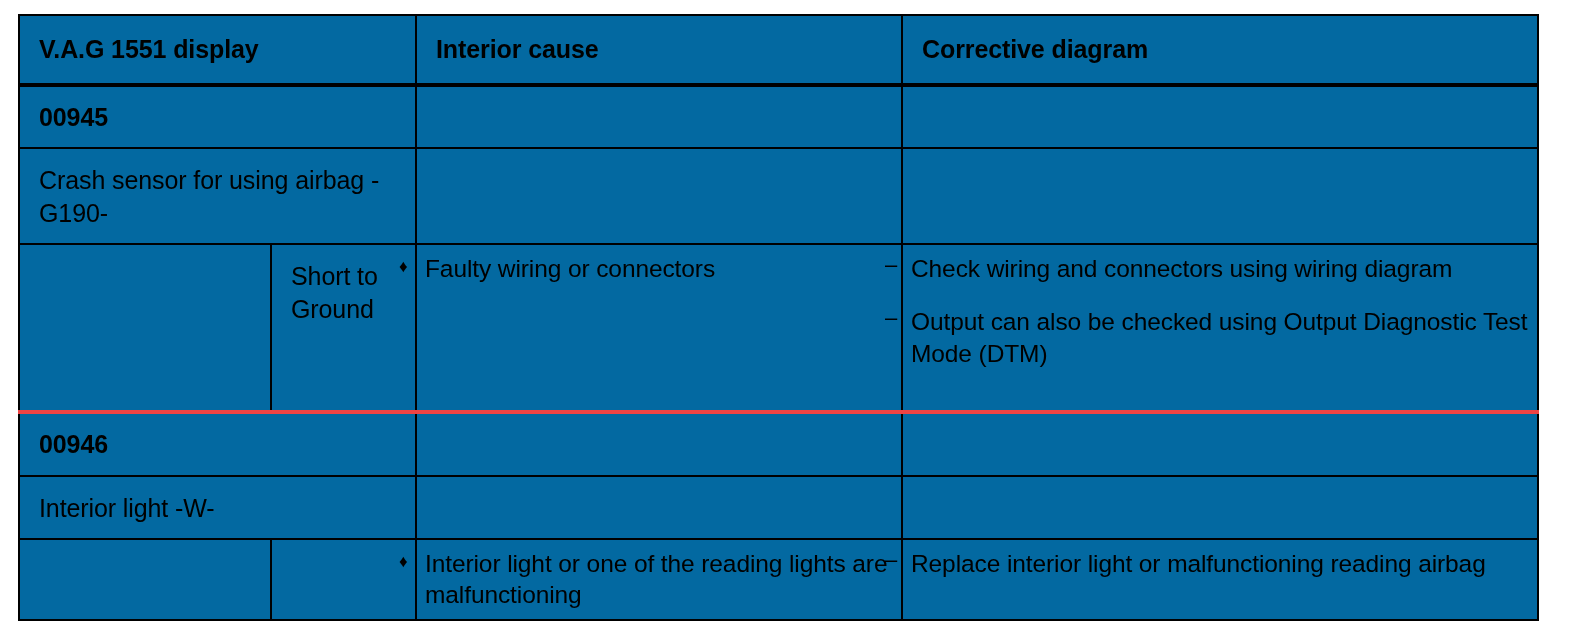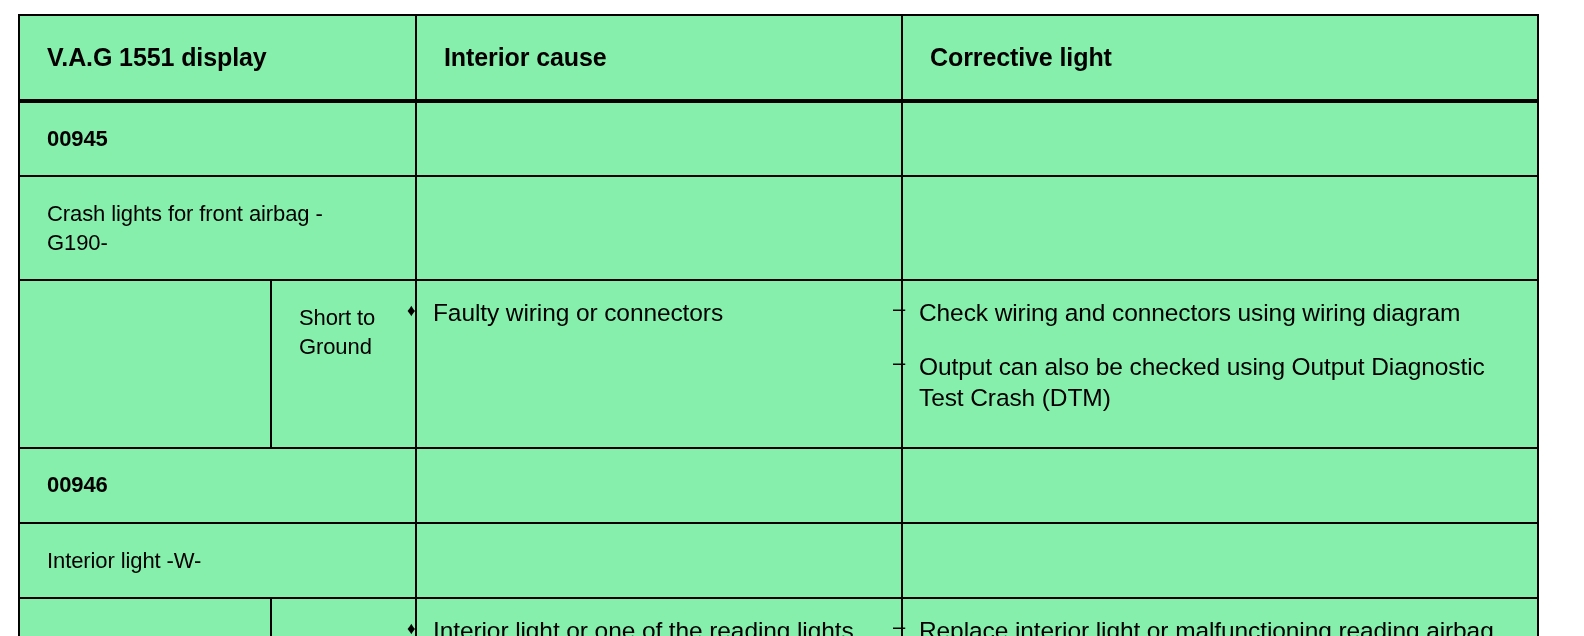--- a/index.html
+++ b/index.html
@@ -29,33 +29,33 @@
     width: 1519px;
     border-collapse: collapse;
     table-layout: fixed;
     background: #ffffff;
   }
 
   table.fault-table td,
   table.fault-table th {
     border: 2px solid #000000;
     vertical-align: top;
-    padding: 16px;
-    background: #86efac;
+    padding: 8px;
+    background: #0369a1;
   }
 
   
   col.c1 { width: 252px; }
   col.c2 { width: 145px; }
   col.c3 { width: 486px; }
   col.c4 { width: 636px; }
 
   .cell-pad {
     padding: 7px 10px 6px 11px;
-    font-size: 22px;
+    font-size: 25px;
     line-height: 1.3;
     letter-spacing: -0.1px;
   }
 
   
   tr.header-row th {
     border-bottom: 4px solid #000000;
     text-align: left;
     font-weight: bold;
   }
@@ -68,21 +68,21 @@
 
   
   .code-cell .cell-pad {
     font-weight: bold;
     padding-top: 6px;
     padding-bottom: 6px;
   }
 
   
   tr.block-start > td {
-    border-top: 2px solid #ef4444;
+    border-top: 4px solid #ef4444;
   }
 
   
   .h-header   { height: 51px; }
   .h-code     { height: 42px; }
   .h-desc     { height: 83px; }
   .h-desc-1   { height: 39px; }
   .h-detail   { height: 168px; margin-top: 41px; }
   .h-detail-s { height: 78px; }
 
@@ -141,35 +141,35 @@
     <tbody>
 
       <tr class="header-row h-header">
         <th colspan="2">
           <div class="cell-pad">V.A.G 1551 display</div>
         </th>
         <th>
           <div class="cell-pad">Interior cause</div>
         </th>
         <th>
-          <div class="cell-pad">Corrective light</div>
+          <div class="cell-pad">Corrective diagram</div>
         </th>
       </tr>
 
       <tr class="h-code">
         <td class="code-cell" colspan="2">
           <div class="cell-pad">00945</div>
         </td>
         <td></td>
         <td></td>
       </tr>
 
       <tr class="h-desc">
         <td colspan="2">
-          <div class="cell-pad">Crash lights for front airbag - G190-</div>
+          <div class="cell-pad">Crash sensor for using airbag - G190-</div>
         </td>
         <td></td>
         <td></td>
       </tr>
 
       <tr class="h-detail">
         <td></td>
         <td>
           <div class="cell-pad">Short to Ground</div>
         </td>
@@ -179,21 +179,21 @@
               <span class="bullet-glyph">♦</span><span>Faulty wiring or connectors</span>
             </li>
           </ul>
         </td>
         <td>
           <ul class="bullets action-list">
             <li>
               <span class="bullet-glyph">–</span><span>Check wiring and connectors using wiring diagram</span>
             </li>
             <li>
-              <span class="bullet-glyph">–</span><span>Output can also be checked using Output Diagnostic Test Crash (DTM)</span>
+              <span class="bullet-glyph">–</span><span>Output can also be checked using Output Diagnostic Test Mode (DTM)</span>
             </li>
           </ul>
         </td>
       </tr>
 
       <tr class="h-code block-start">
         <td class="code-cell" colspan="2">
           <div class="cell-pad">00946</div>
         </td>
         <td></td>

